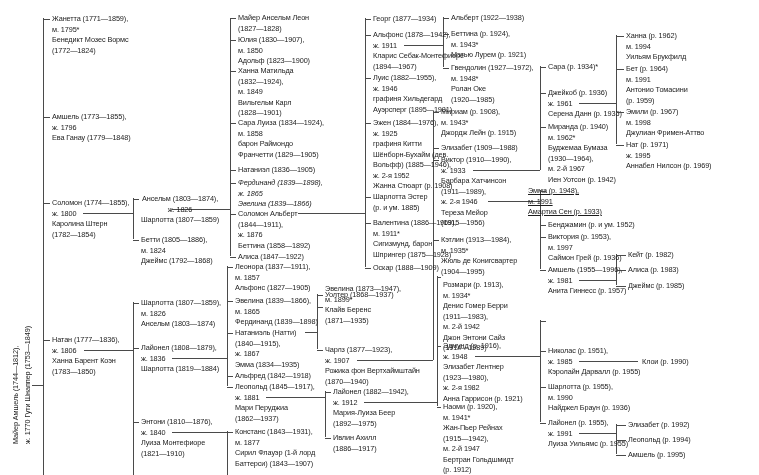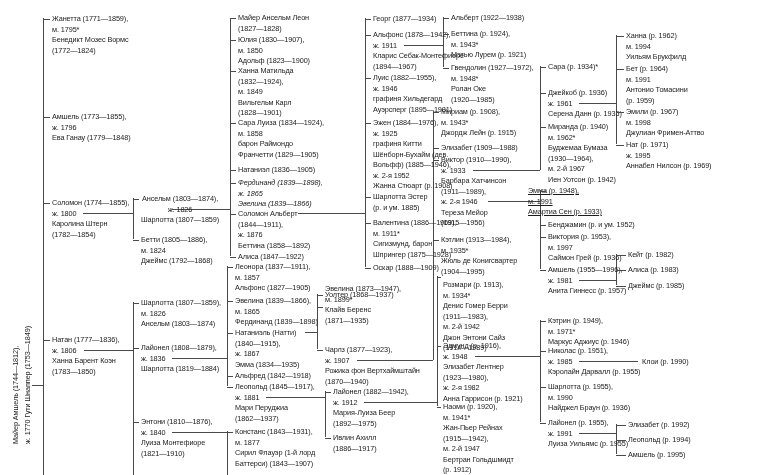--- a/index.html
+++ b/index.html
@@ -382,25 +382,20 @@
       <div class="ln">м. 1997</div>
       <div class="ln">Саймон Грей (р. 1936)</div>
     </div>
     <div class="h" style="left: 540px; top: 237px; width: 6px;"></div>
     <div class="entry" style="left: 548px; top: 265px;">
       <div class="ln">Амшель (1955—1996),</div>
       <div class="ln">ж. 1981</div>
       <div class="ln">Анита Гиннесс (р. 1957)</div>
     </div>
     <div class="h" style="left: 540px; top: 270px; width: 6px;"></div>
-    <div class="entry" style="left: 548px; top: 316px;">
-      <div class="ln">Кэтрин (р. 1949),</div>
-      <div class="ln">м. 1971*</div>
-      <div class="ln">Маркус Аджиус (р. 1946)</div>
-    </div>
     <div class="h" style="left: 540px; top: 321px; width: 6px;"></div>
     <div class="entry" style="left: 548px; top: 346px;">
       <div class="ln">Николас (р. 1951),</div>
       <div class="ln">ж. 1985</div>
       <div class="ln">Кэролайн Дарвалл (р. 1955)</div>
     </div>
     <div class="h" style="left: 540px; top: 351px; width: 6px;"></div>
     <div class="entry" style="left: 548px; top: 382px;">
       <div class="ln">Шарлотта (р. 1955),</div>
       <div class="ln">м. 1990</div>

